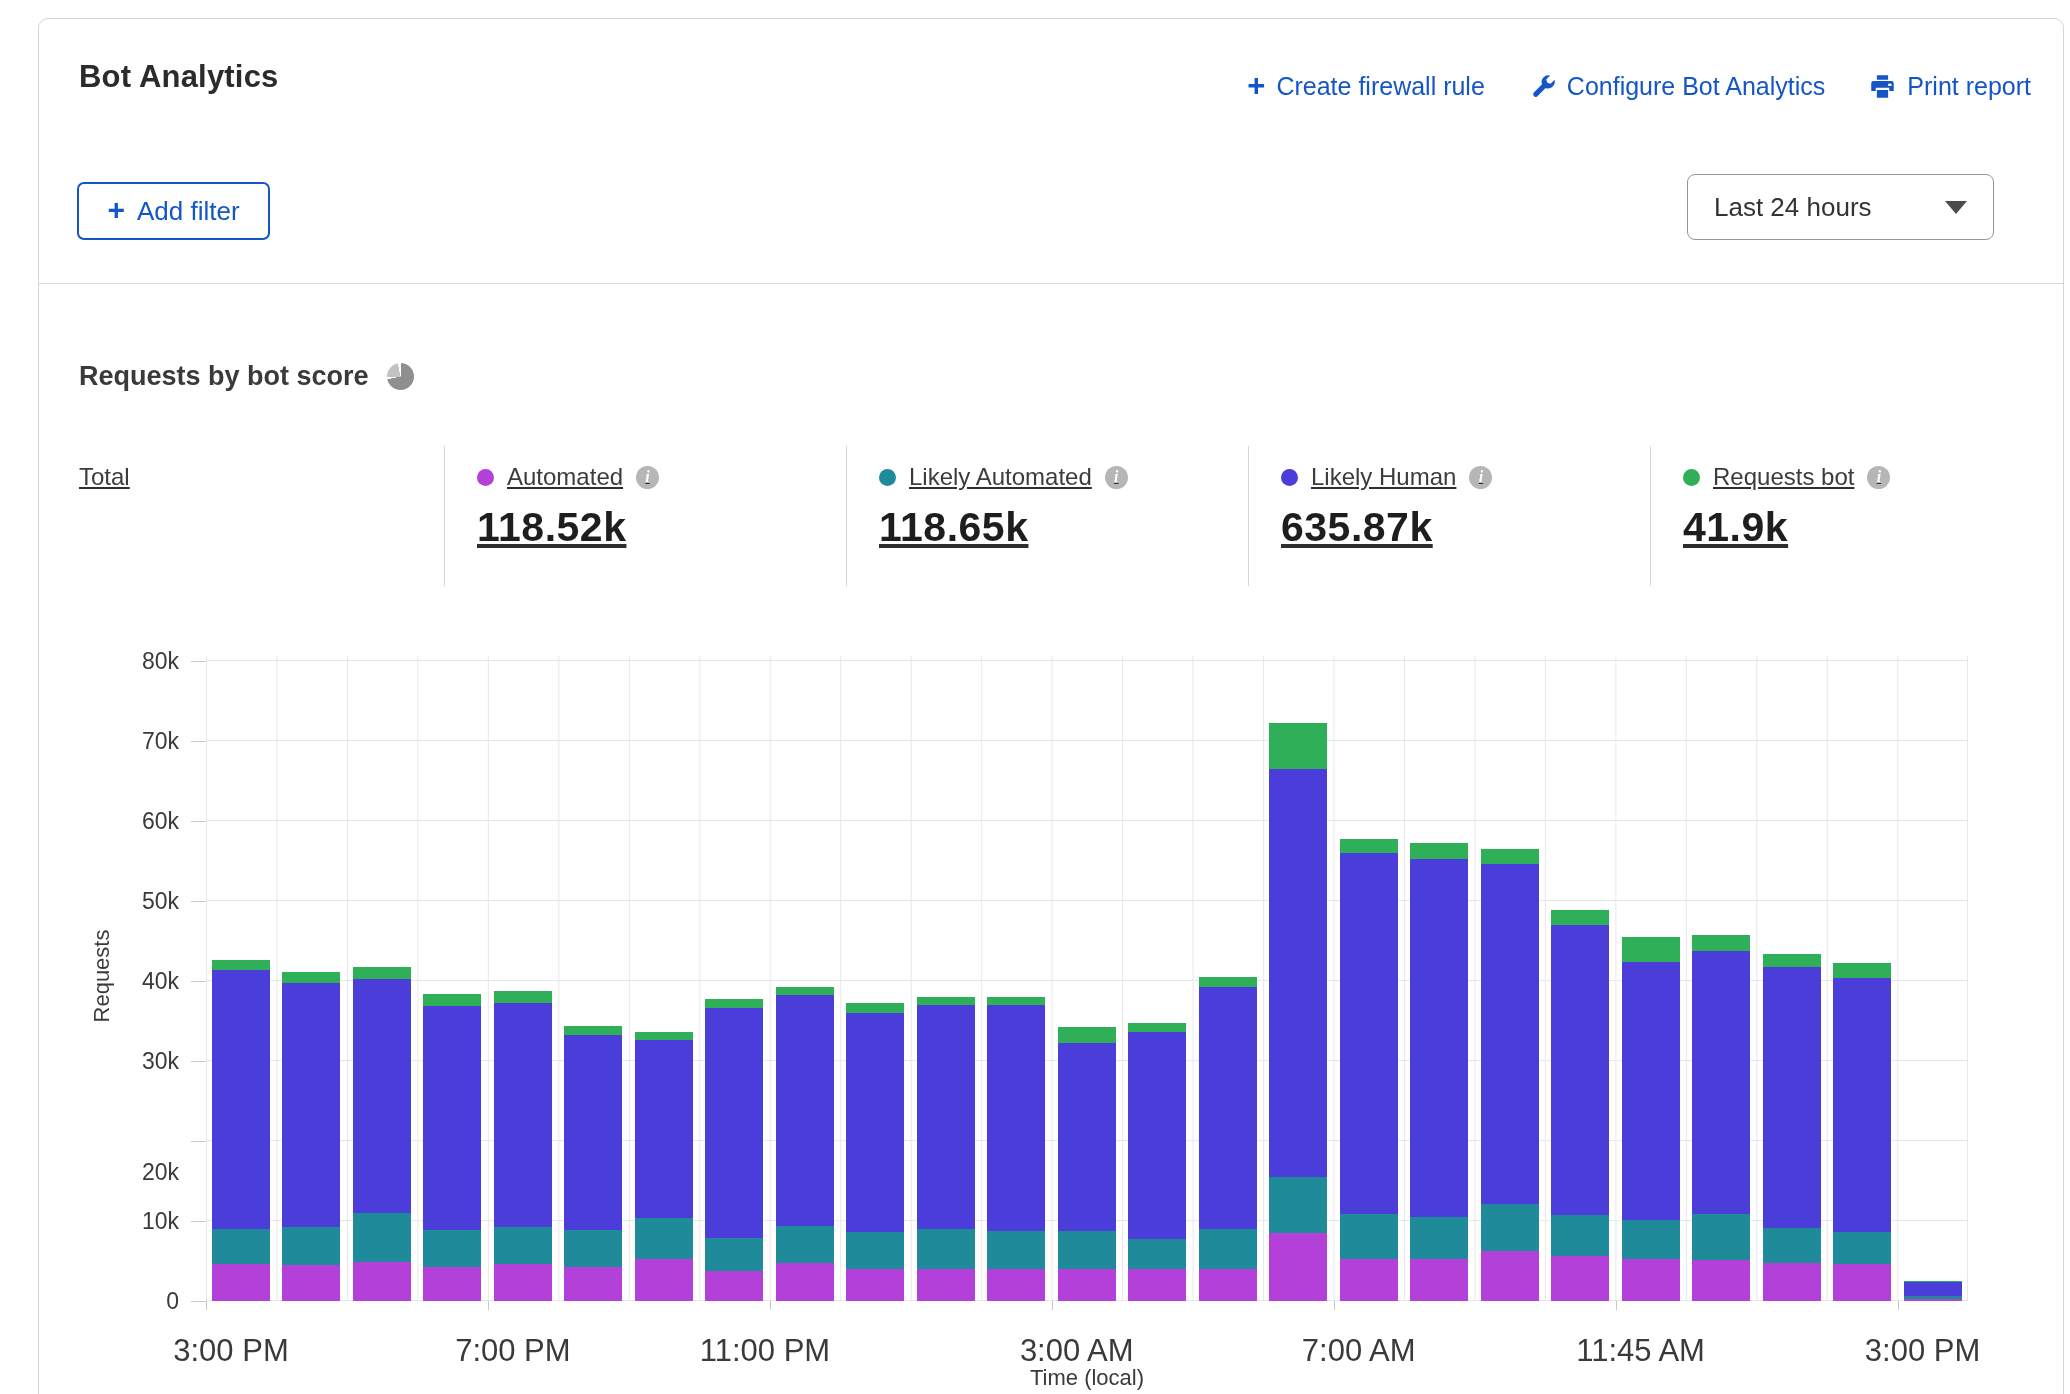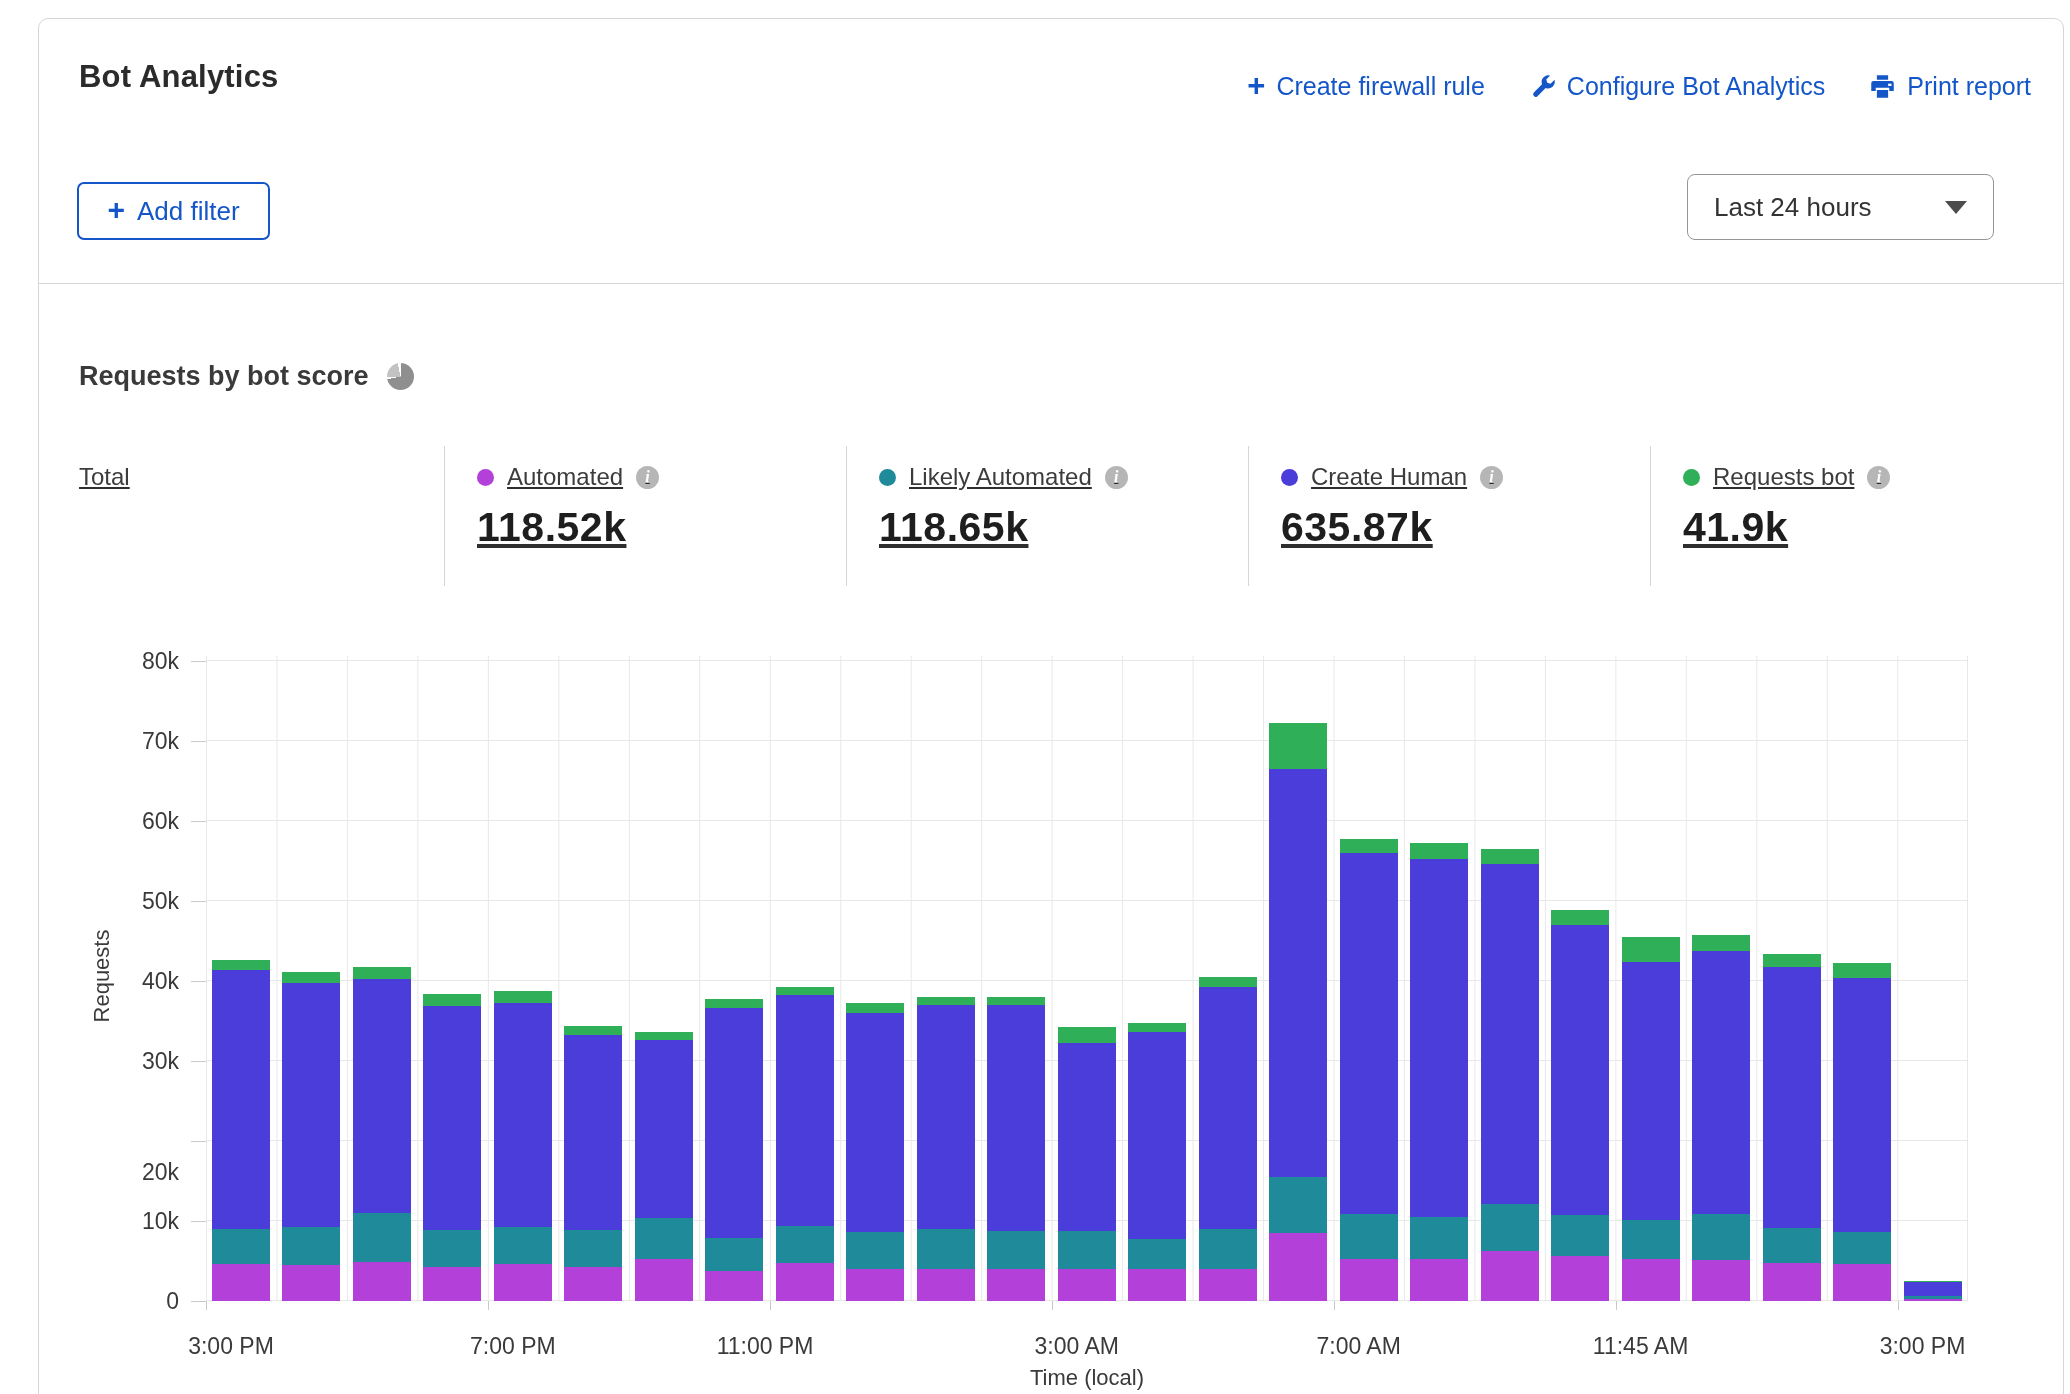--- a/index.html
+++ b/index.html
@@ -52,21 +52,21 @@
   .plot{position:absolute;left:167px;top:637px;width:1762px;height:645px;
     border-right:1px solid var(--grid);
     background-image:linear-gradient(to right,var(--grid) 1px,transparent 1px),
                      linear-gradient(to top,var(--grid) 1px,transparent 1px);
     background-size:70.48px 100%,100% 80px;
     background-position:left bottom,left bottom;}
   .bar{position:absolute;bottom:0;width:58px;height:100%;}
   .seg{position:absolute;left:0;right:0;}
   .xticks{position:absolute;left:167px;top:1282px;width:1762px;height:110px;}
   .xtick{position:absolute;top:0;width:1px;height:9px;background:var(--tick);}
-  .xlab{position:absolute;top:32px;width:160px;margin-left:-80px;text-align:center;font-size:23px;color:#3a3a3a;}
+  .xlab{position:absolute;top:32px;width:160px;margin-left:-80px;text-align:center;font-size:31px;color:#3a3a3a;}
   .x-axis-title{position:absolute;left:167px;top:1346px;width:1762px;text-align:center;font-size:22px;color:#3a3a3a;}
 </style>
 </head>
 <body>
 
 <div class="card">
 
   <h1 class="page-title">Bot Analytics</h1>
 
   <div class="header-actions">
@@ -128,21 +128,21 @@
       <div class="stat-label-row">
         <span class="dot" style="background: rgb(31, 138, 153);"></span>
         <span>Likely Automated</span>
         <span class="info-icon">i</span>
       </div>
       <div class="stat-value">118.65k</div>
     </div>
     <div class="stat">
       <div class="stat-label-row">
         <span class="dot" style="background: rgb(74, 61, 217);"></span>
-        <span>Create Human</span>
+        <span>Likely Human</span>
         <span class="info-icon">i</span>
       </div>
       <div class="stat-value">635.87k</div>
     </div>
     <div class="stat">
       <div class="stat-label-row">
         <span class="dot" style="background: rgb(47, 175, 87);"></span>
         <span>Requests bot</span>
         <span class="info-icon">i</span>
       </div>

